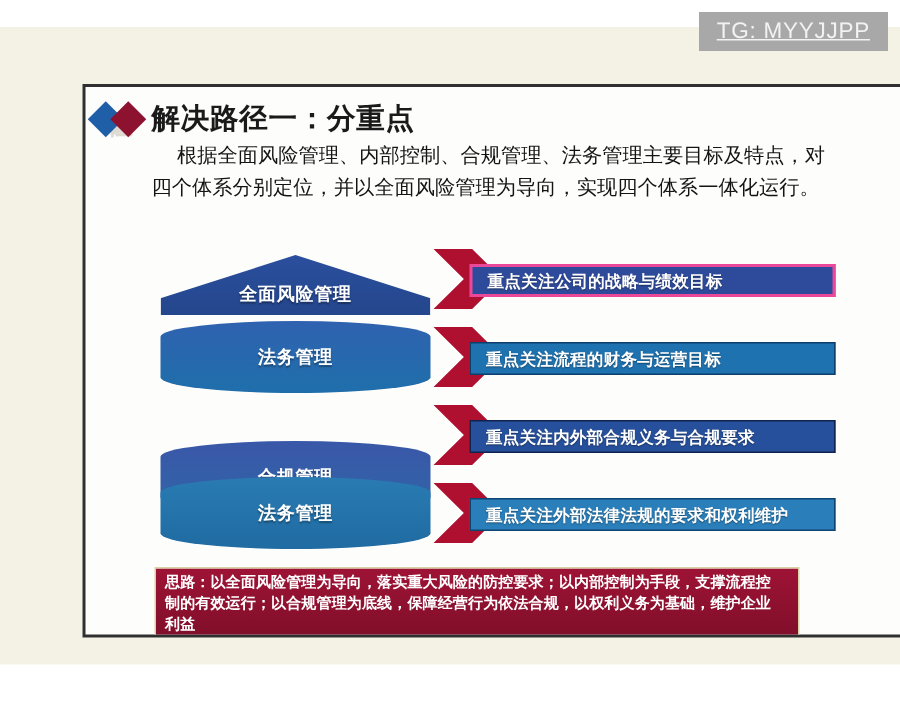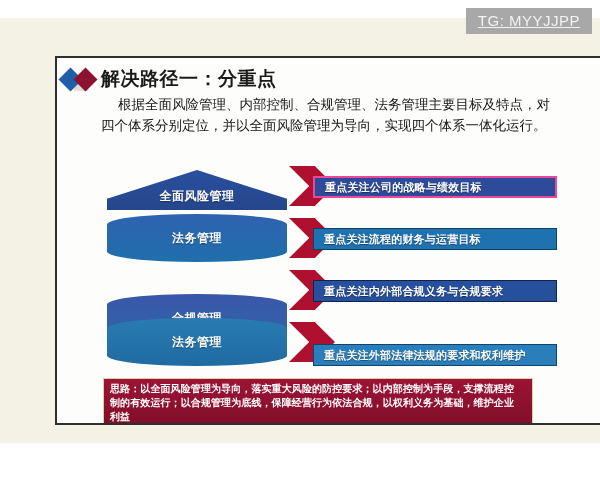--- a/index.html
+++ b/index.html
@@ -199,21 +199,21 @@
     background: #1f72b0;
     border: 1px solid #0d3f6b;
     text-align: right;
   }
   .callout-2 {
     top: 222px;
     background: #27509c;
     border: 1px solid #10234f;
   }
   .callout-3 {
-    top: 286px;
+    top: 274px;
     background: #2a7fba;
     border: 1px solid #0d4570;
   }
   
   .summary {
     position: absolute;
     left: 46px;
     top: 320px;
     width: 430px;
     padding: 3px 14px 4px 6px;

